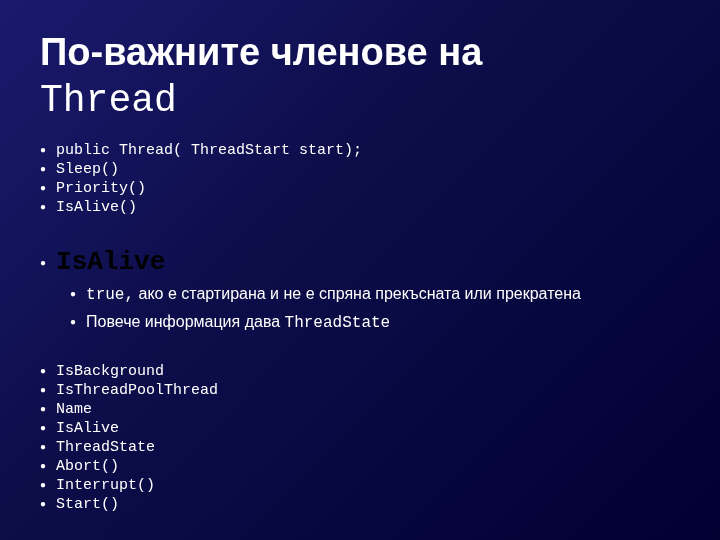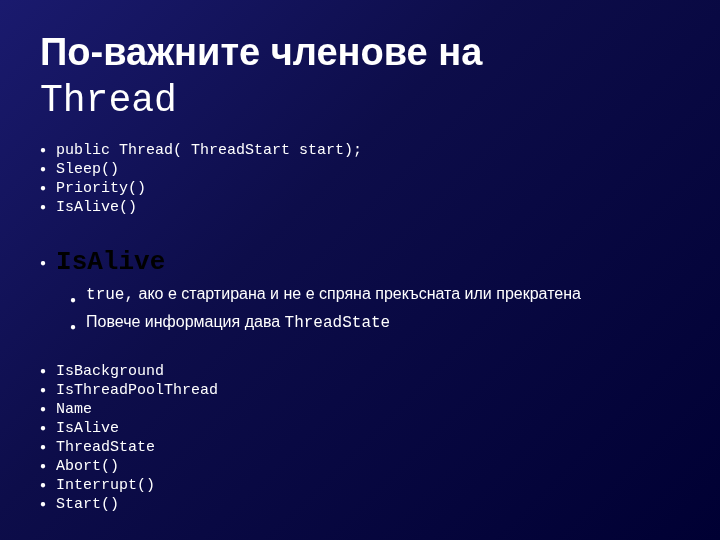--- a/index.html
+++ b/index.html
@@ -94,21 +94,21 @@
       list-style: none;
       padding: 0;
       margin: 0 0 0 30px;
     }
 
     .sub-bullets li {
       font-size: 16px;
       color: white;
       padding: 2px 0;
       display: flex;
-      align-items: flex-end;
+      align-items: flex-start;
       line-height: 1.4;
     }
 
     .sub-bullets li::before {
       content: '●';
       color: white;
       margin-right: 10px;
       font-size: 10px;
       margin-top: 4px;
       flex-shrink: 0;

